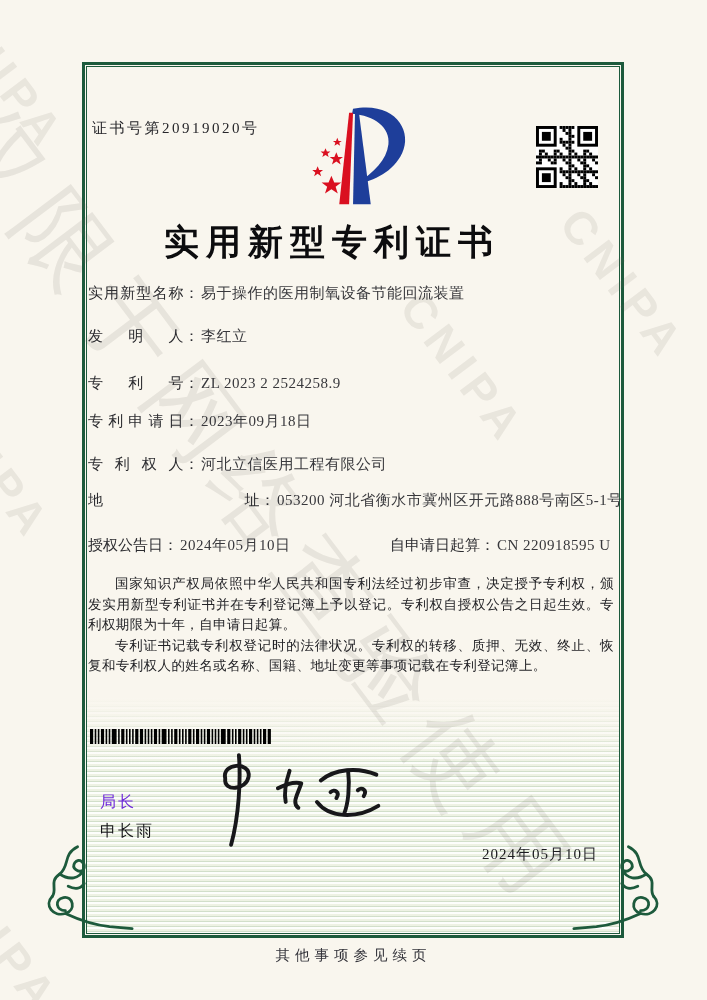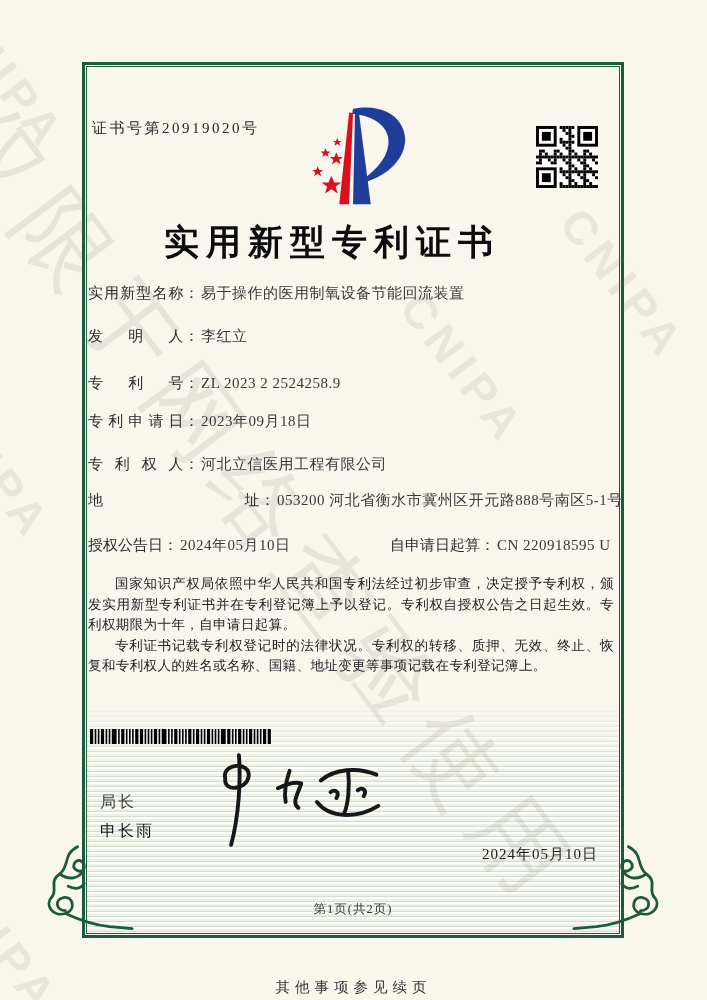--- a/index.html
+++ b/index.html
@@ -66,26 +66,26 @@
   .r1{top:284px;} .r2{top:327px;} .r3{top:374px;} .r4{top:412px;} .r5{top:455px;} .r6{top:491px;}
   .rgrant{top:536px;}
   .grant2{position:absolute; left:302px; top:0;}
   .paras{
     position:absolute; left:88px; top:574px; width:526px;
     font-size:13.5px; line-height:20.5px; color:#222226;
     text-align:justify; letter-spacing:0.4px;
   }
   .paras p{margin:0; text-indent:2em;}
   .barcode{position:absolute; left:90px; top:729px;}
-  .signer-title{position:absolute; left:100px; top:792px; font-size:16px; color:#404040; letter-spacing:2px;}
+  .signer-title{position:absolute; left:100px; top:792px; font-size:16px; color:#6d28d9; letter-spacing:2px;}
   .signer-name{position:absolute; left:100px; top:821px; font-size:16px; color:#141418; letter-spacing:2px;}
   .signature{position:absolute; left:196px; top:750px;}
   .issue-date{position:absolute; left:482px; top:845px; font-size:15px; color:#1c1c20; letter-spacing:1px;}
   .page-info{position:absolute; left:82px; width:542px; top:901px; text-align:center; font-size:12.5px; color:#2c3a2e; letter-spacing:1px;}
-  .footer-note{position:absolute; left:0; width:707px; top:946px; text-align:center; font-size:14.5px; letter-spacing:5px; color:#33333a;margin-top:32px;}
+  .footer-note{position:absolute; left:0; width:707px; top:946px; text-align:center; font-size:14.5px; letter-spacing:5px; color:#33333a;}
 </style>
 </head>
 <body>
 
 <div class="page">
 
   <div class="watermark">
     <div class="wm-cn">仅限于网络查验使用</div>
     <span class="wm-brand wm-a">CNIPA</span>
     <span class="wm-brand wm-b">CNIPA</span>
@@ -380,16 +380,15 @@
         <path d="M84,38 C94,33 102,31 108,33 C104,45 98,53 105,58"></path>
         <path d="M128,30 C142,18 166,16 185,24"></path>
         <path d="M156,20 C158,36 156,54 152,64"></path>
         <path d="M138,42 C142,38 148,42 144,48"></path>
         <path d="M166,40 C170,36 176,40 172,46"></path>
         <path d="M124,52 C136,68 164,70 187,56"></path>
       </g>
     </svg>
 
     <div class="issue-date">2024年05月10日</div>
-    <div class="page-info">第1页(共2页)</div>
     <div class="footer-note">其他事项参见续页</div>
   </div>
 </div>
 
 </body></html>

